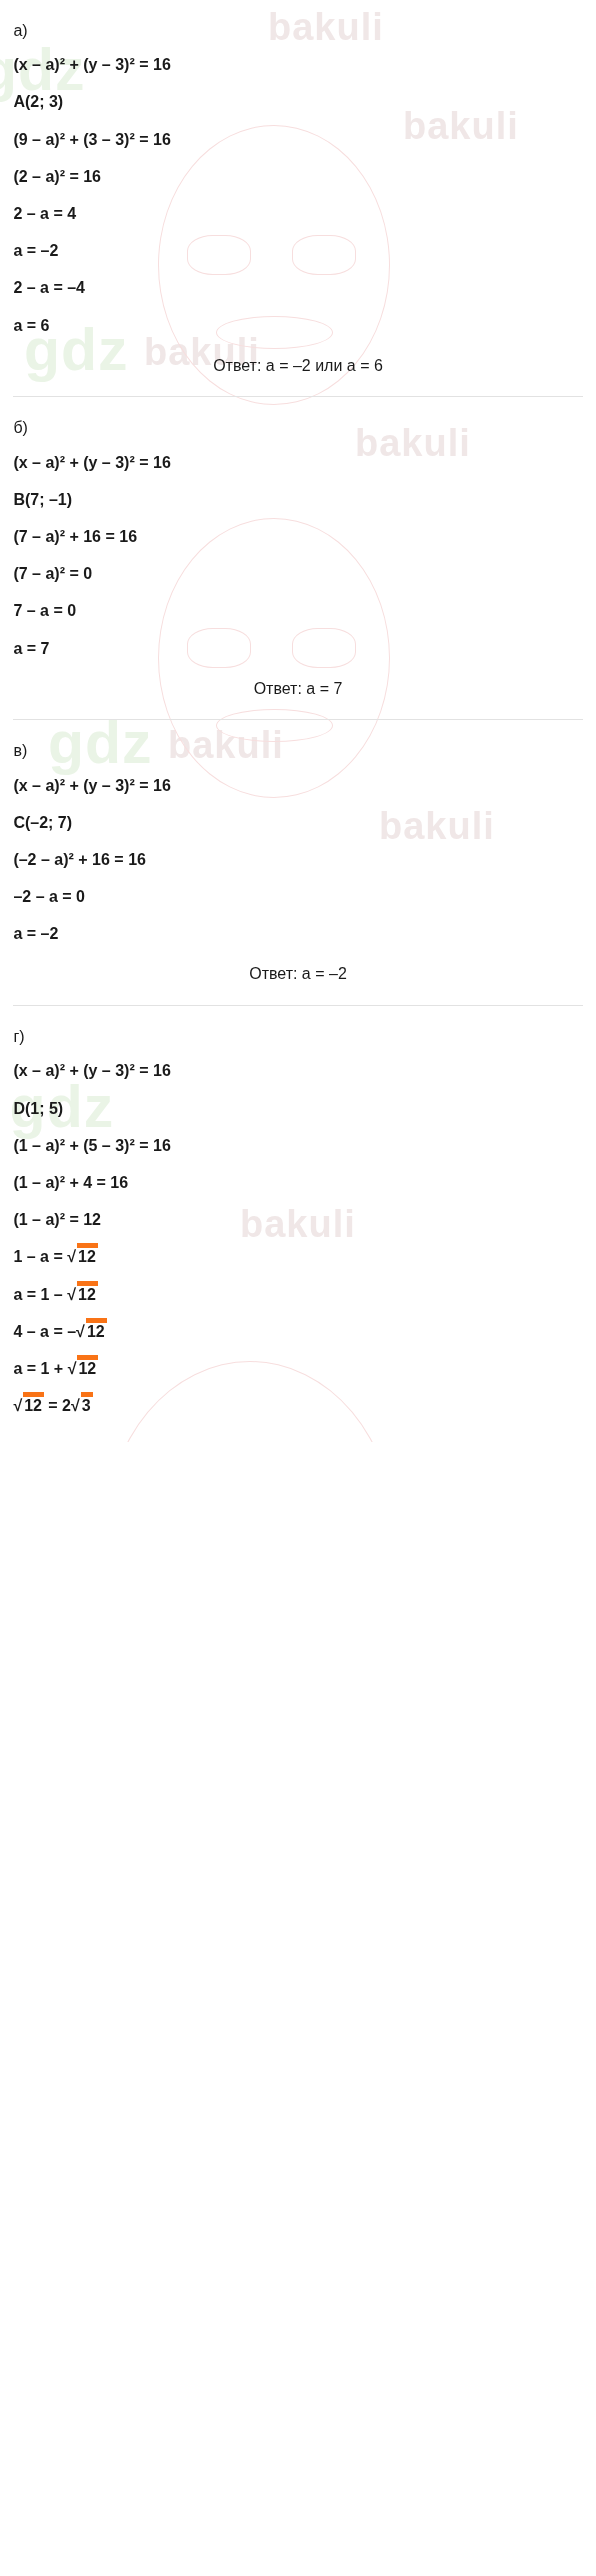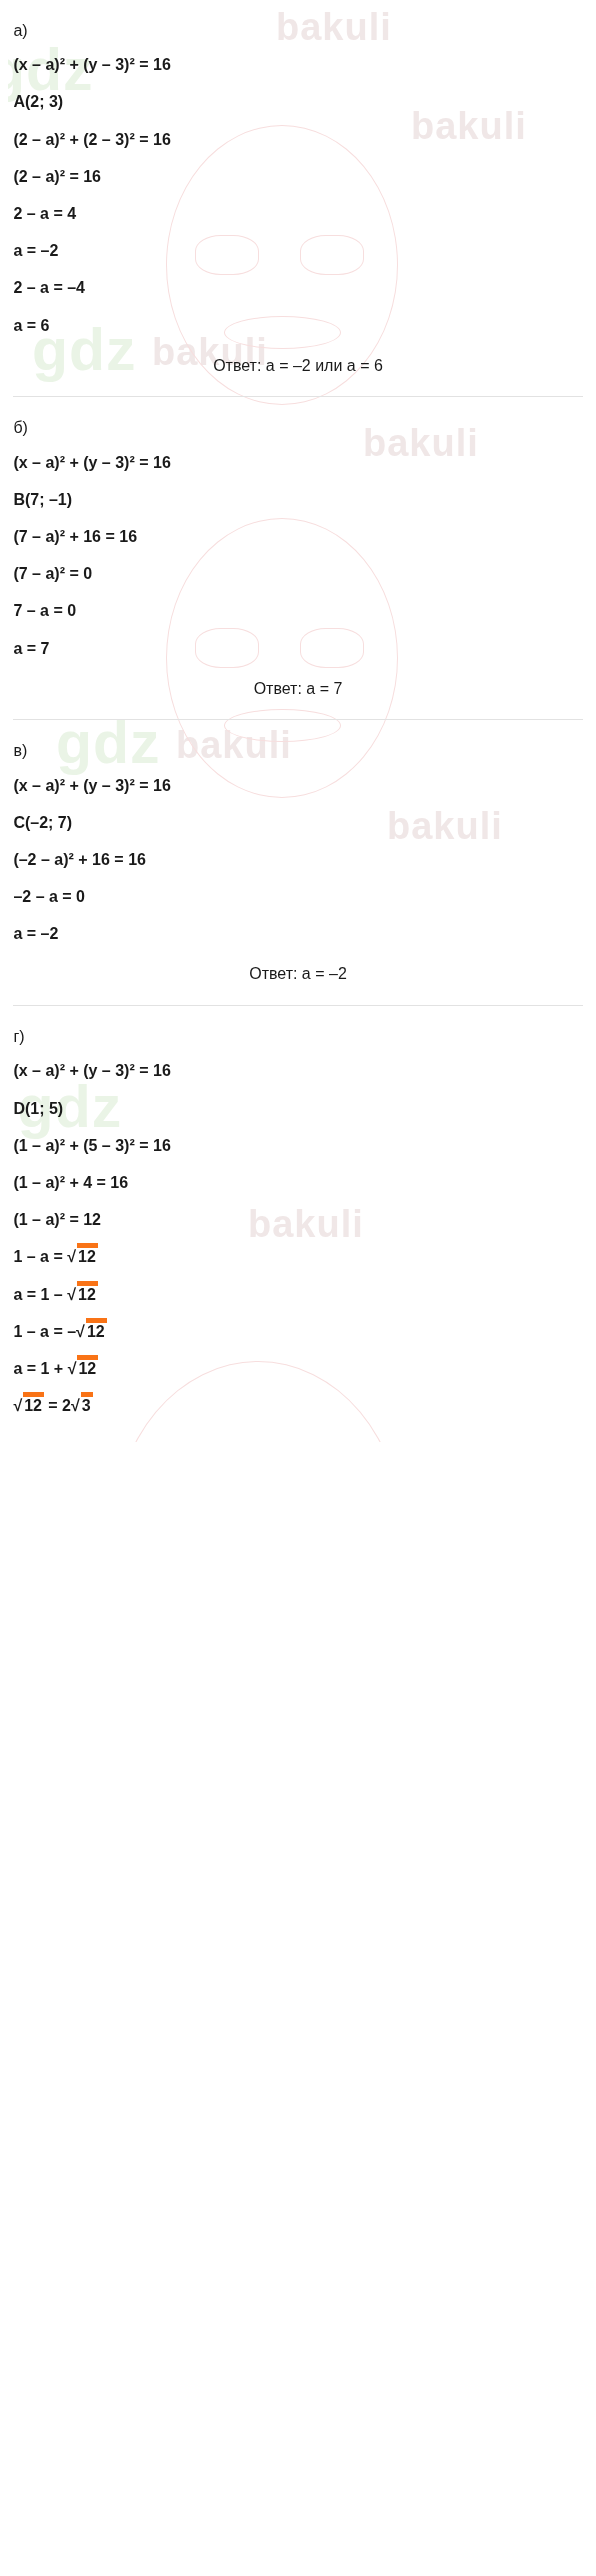--- a/index.html
+++ b/index.html
@@ -12,21 +12,21 @@
     font-family: "Liberation Sans", sans-serif;
     color: #1a1a1a;
     position: relative;
     overflow-x: hidden;
   }
 
   
   .watermark-layer {
     position: absolute;
     top: 0;
-    left: 8px;
+    left: 0;
     width: 540px;
     height: 2576px;
     overflow: hidden;
     pointer-events: none;
     z-index: 0;
     border-radius: 11px;
   }
   .wm-text {
     position: absolute;
     font-family: "Liberation Sans", sans-serif;
@@ -136,21 +136,21 @@
   <div class="wm-face" style="top:2151px; left:278px; width:77px; height:46px; border-radius:40%;"></div>
   <div class="wm-face" style="top:2257px; left:177px; width:144px; height:38px; border-radius:50%;"></div>
 </div>
 
 <div class="content">
 
   <div class="section">
     <div class="line-label">а)</div>
     <div class="line">(x – a)² + (y – 3)² = 16</div>
     <div class="line">A(2; 3)</div>
-    <div class="line">(2 – a)² + (2 – 3)² = 16</div>
+    <div class="line">(9 – a)² + (3 – 3)² = 16</div>
     <div class="line">(2 – a)² = 16</div>
     <div class="line">2 – a = 4</div>
     <div class="line">a = –2</div>
     <div class="line">2 – a = –4</div>
     <div class="line">a = 6</div>
     <div class="answer">Ответ: a = –2 или a = 6</div>
   </div>
   <hr class="divider">
 
   <div class="section">
@@ -184,21 +184,21 @@
     <div class="line">(1 – a)² + 4 = 16</div>
     <div class="line">(1 – a)² = 12</div>
 
     <div class="line">
       <span>1 – a = </span><span class="sqrt-wrap">√<span class="radicand">12</span></span>
     </div>
     <div class="line">
       <span>a = 1 – </span><span class="sqrt-wrap">√<span class="radicand">12</span></span>
     </div>
     <div class="line">
-      <span>1 – a = –</span><span class="sqrt-wrap">√<span class="radicand">12</span></span>
+      <span>4 – a = –</span><span class="sqrt-wrap">√<span class="radicand">12</span></span>
     </div>
     <div class="line">
       <span>a = 1 + </span><span class="sqrt-wrap">√<span class="radicand">12</span></span>
     </div>
 
     <div class="line">
       <span class="sqrt-wrap">√<span class="radicand">12</span></span><span> = 2</span><span class="sqrt-wrap">√<span class="radicand">3</span></span>
     </div>
 
   </div>

